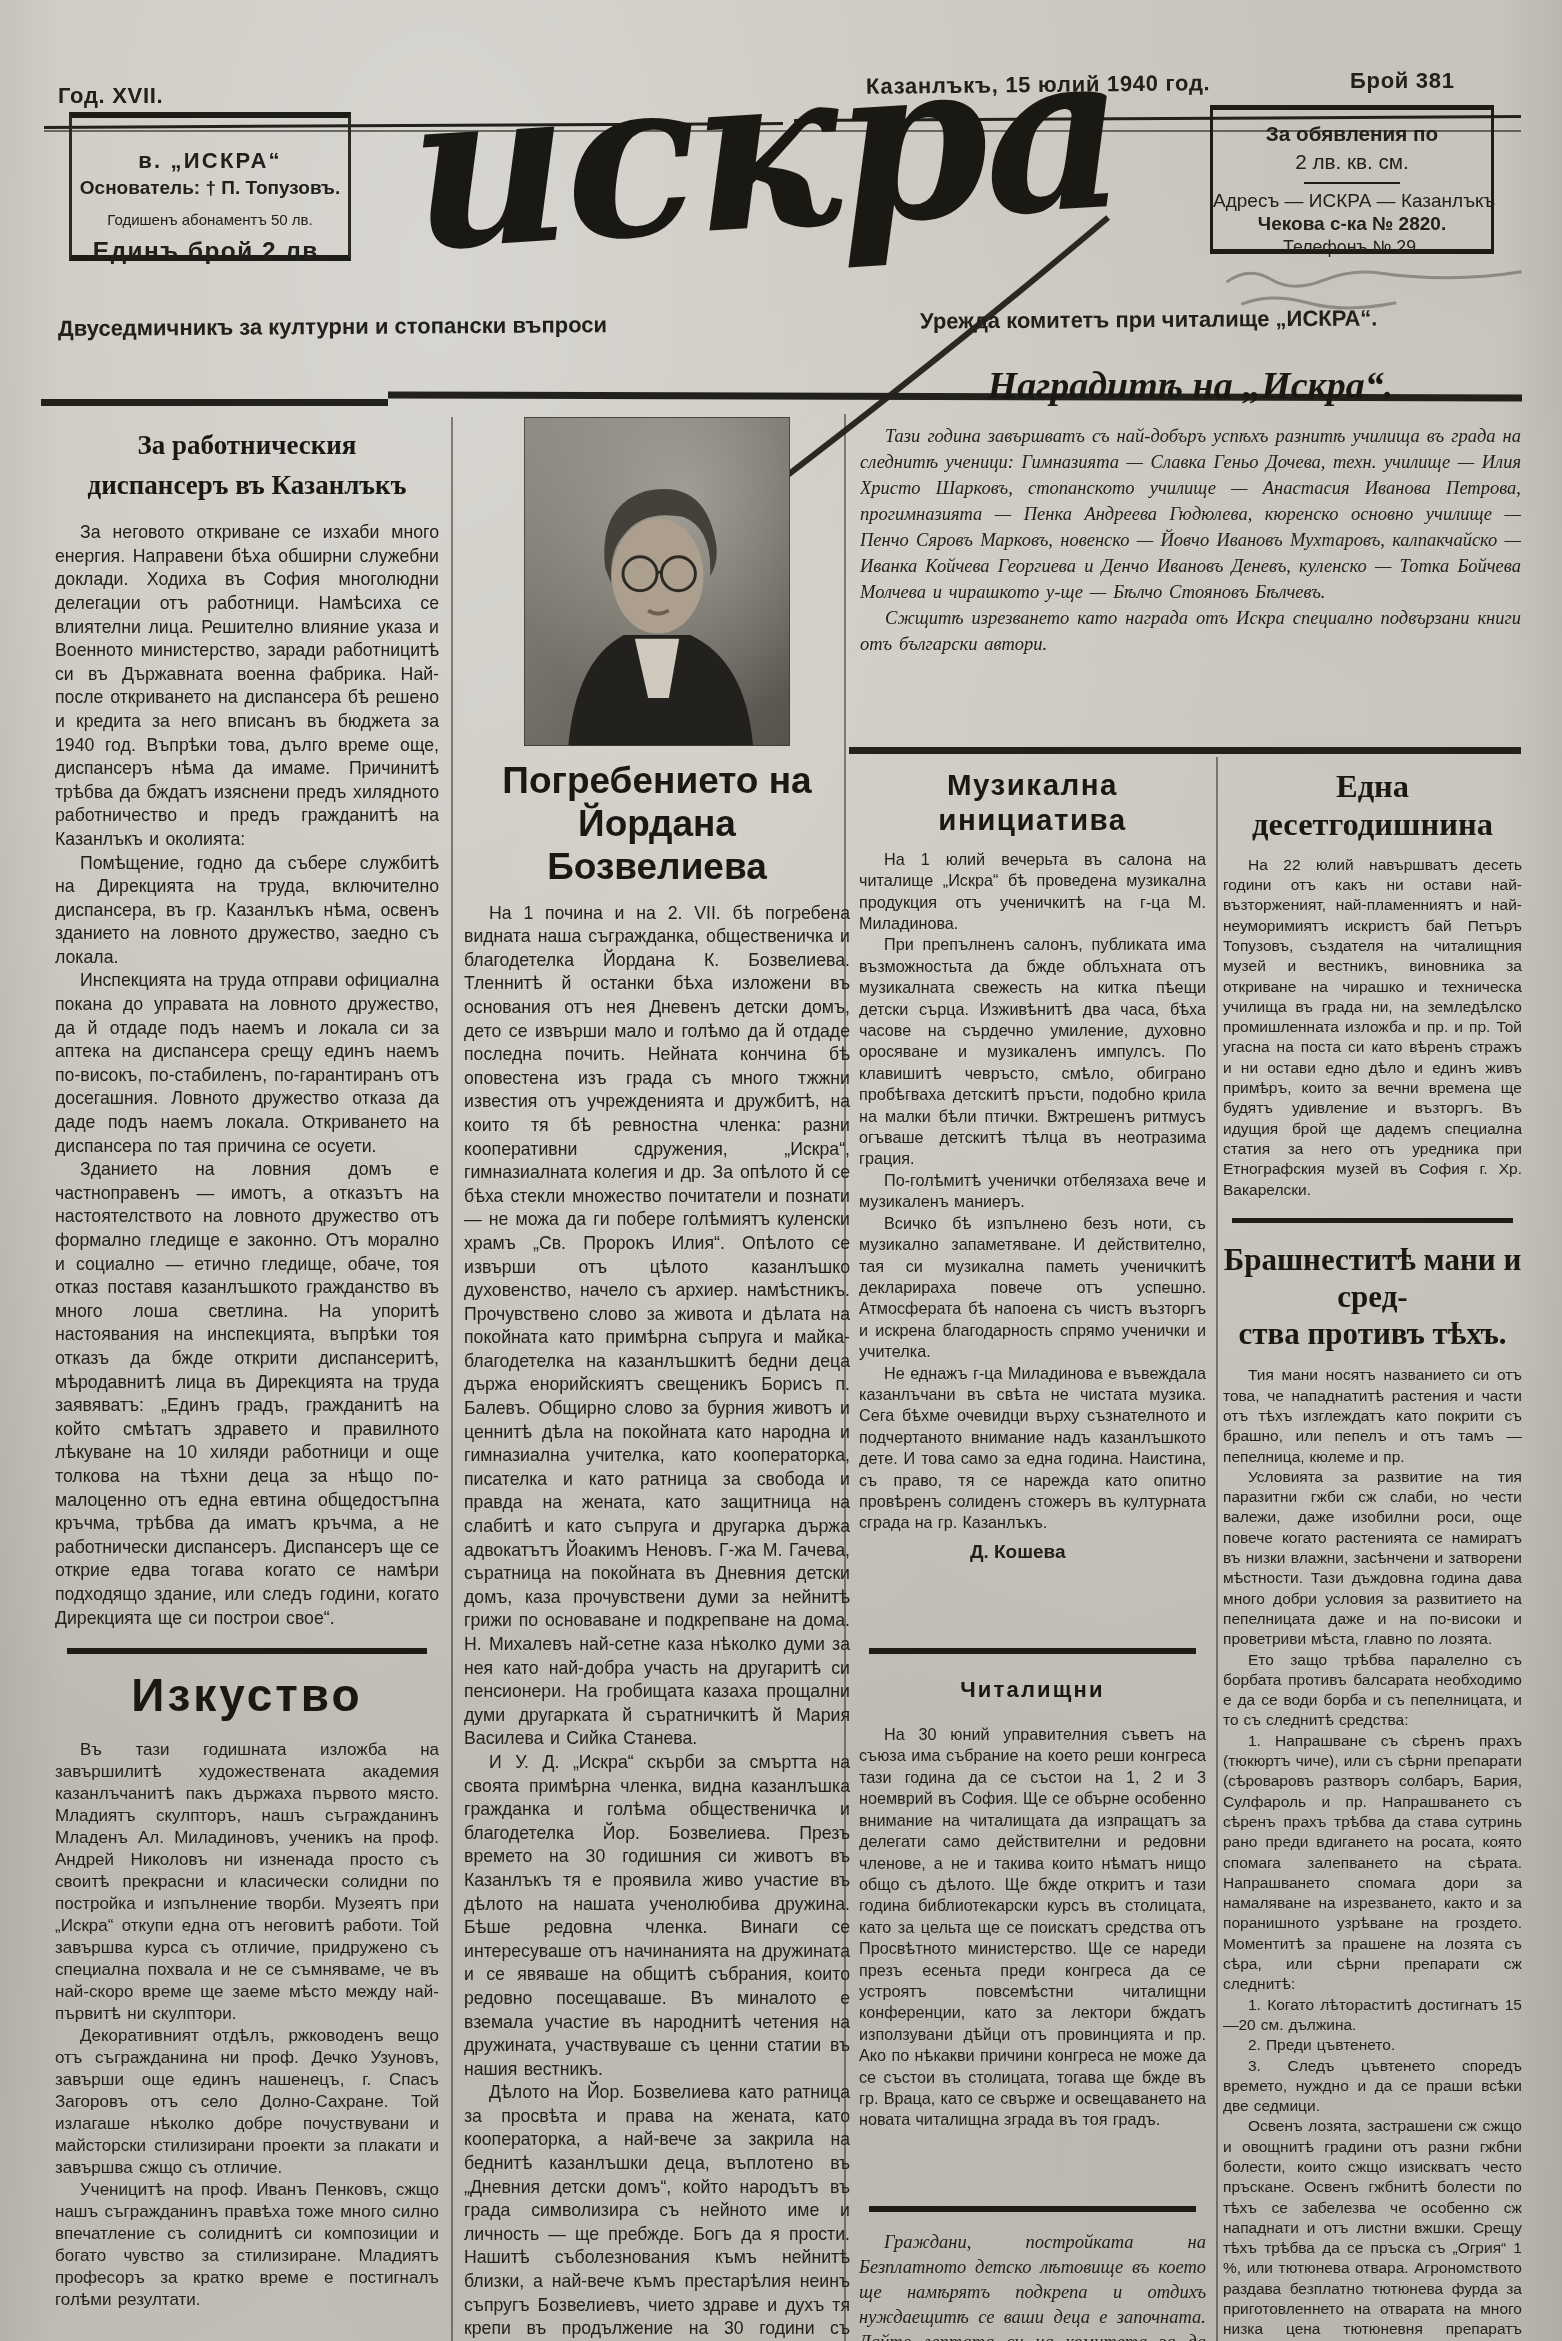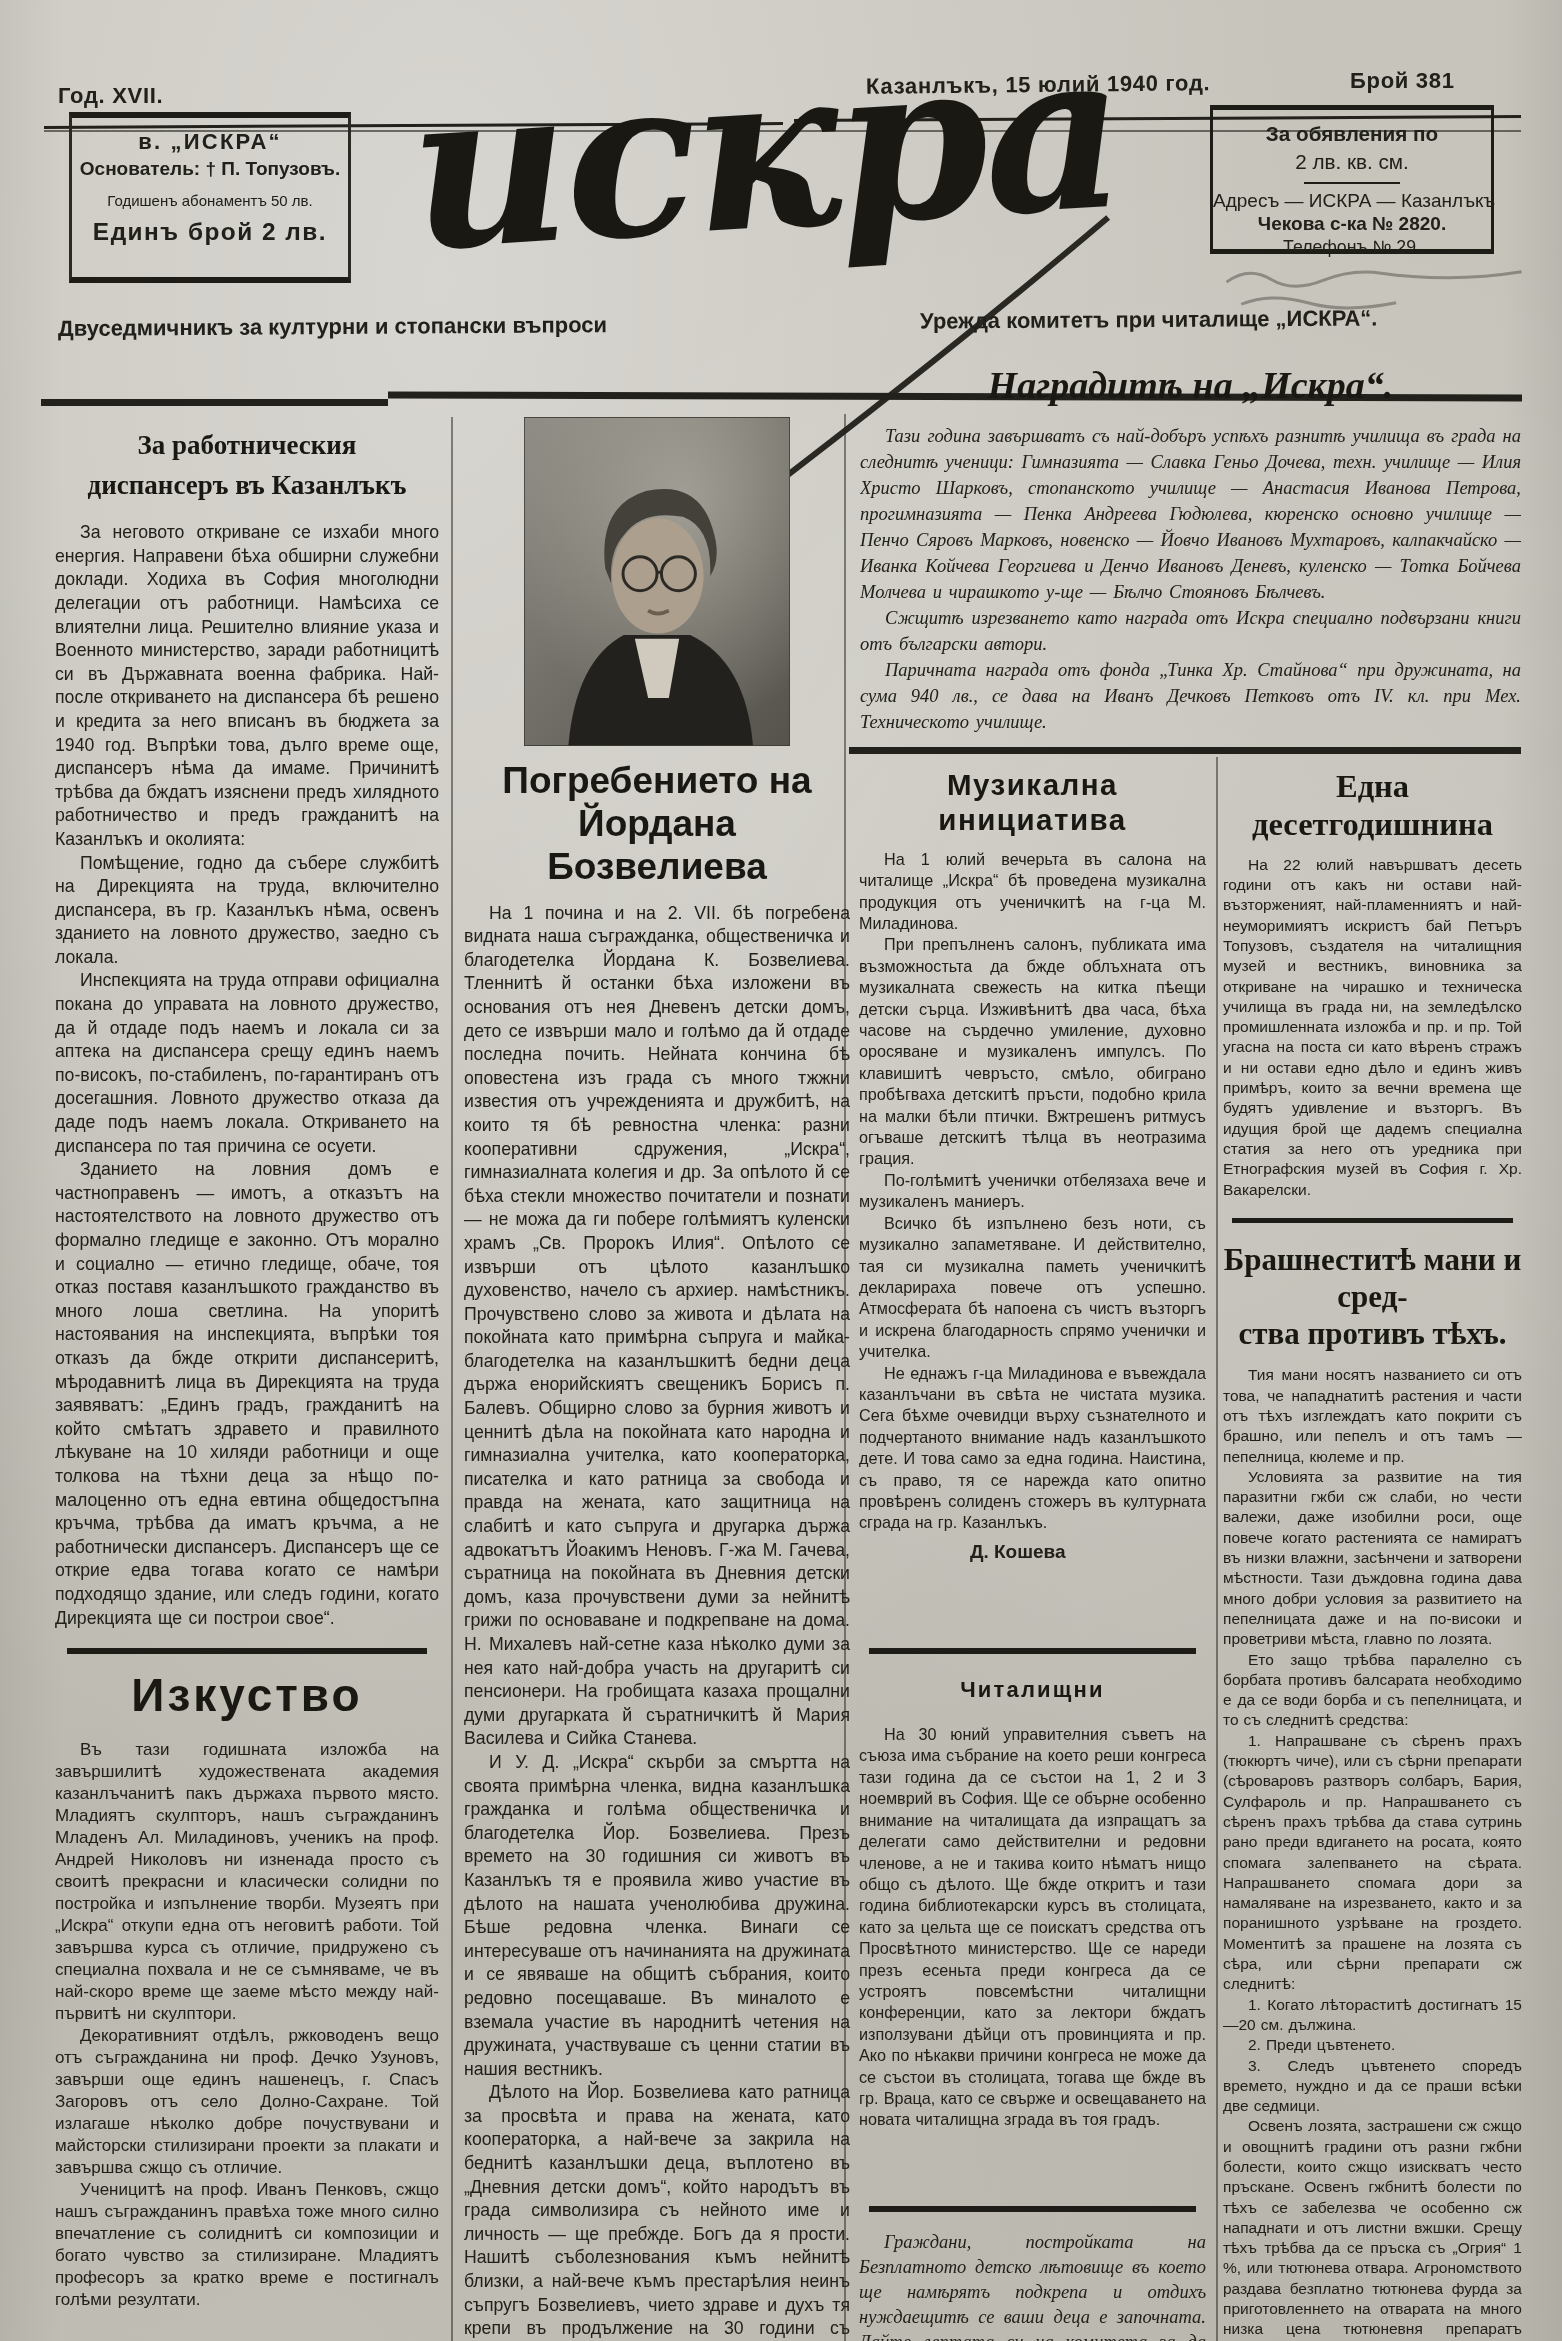--- a/index.html
+++ b/index.html
@@ -58,21 +58,21 @@
 
 <div class="page">
 
   <div class="abs hdr" style="left:58px;top:83px;">Год. XVII.</div>
   <div class="abs hdr" style="left:866px;top:72px;transform:rotate(-.6deg);">Казанлъкъ, 15 юлий 1940 год.</div>
   <div class="abs hdr" style="left:1350px;top:68px;">Брой 381</div>
   <div class="abs rule" style="left:44px;top:124px;width:739px;height:3px;transform:rotate(-.3deg);"></div>
   <div class="abs rule" style="left:794px;top:117px;width:727px;height:3px;transform:rotate(-.3deg);"></div>
   <div class="abs rule" style="left:44px;top:130px;width:1477px;height:1.5px;opacity:.6;"></div>
 
-  <div class="abs mbox lbox" style="left:69px;top:112px;width:282px;height:171px;padding-top:11px;">
+  <div class="abs mbox lbox" style="left:69px;top:112px;width:282px;height:149px;padding-top:30px;">
     <div class="l" style="font-weight:bold;font-size:22px;letter-spacing:2.2px;">в. „ИСКРА“</div>
     <div class="l" style="font-weight:bold;font-size:19px;margin-top:3px;">Основатель: † П. Топузовъ.</div>
     <div class="l" style="font-size:15px;margin-top:11.8px;">Годишенъ абонаментъ 50 лв.</div>
     <div class="l" style="font-weight:bold;font-size:24.4px;margin-top:8.9px;letter-spacing:1.5px;">Единъ брой 2 лв.</div>
   </div>
 
   <div class="abs logo" style="left:410px;top:41px;">искра</div>
   <svg class="abs" style="left:739px;top:199px;" width="384" height="310" viewBox="0 0 520 420">
     <path d="M500,25 Q300,195 45,390" stroke="#1b1a15" stroke-width="8" fill="none" opacity="0.92"></path>
   </svg>
@@ -151,21 +151,20 @@
       <p>И У. Д. „Искра“ скърби за смъртта на своята примѣрна членка, видна казанлъшка гражданка и голѣма общественичка и благодетелка Йор. Бозвелиева. Презъ времето на 30 годишния си животъ въ Казанлъкъ тя е проявила живо участие въ дѣлото на нашата ученолюбива дружина. Бѣше редовна членка. Винаги се интересуваше отъ начинанията на дружината и се явяваше на общитѣ събрания, които редовно посещаваше. Въ миналото е вземала участие въ народнитѣ четения на дружината, участвуваше съ ценни статии въ нашия вестникъ.</p>
       <p>Дѣлото на Йор. Бозвелиева като ратница за просвѣта и права на жената, като кооператорка, а най-вече за закрила на беднитѣ казанлъшки деца, въплотено въ „Дневния детски домъ“, който народътъ въ града символизира съ нейното име и личность — ще пребжде. Богъ да я прости. Нашитѣ съболезнования къмъ нейнитѣ близки, а най-вече къмъ престарѣлия неинъ съпругъ Бозвелиевъ, чието здраве и духъ тя крепи въ продължение на 30 години съ силната си воля и голѣмата си преданость.</p>
 
     </div>
   </div>
 
   <div class="col serifit nagr" style="left:860px;top:363px;width:661px;height:395px;">
     <h2 class="t-serif" style="font-style:italic;font-size:38px;line-height:44px;margin-bottom:16.2px;">Наградитѣ на „Искра“.</h2>
     <p>Тази година завършватъ съ най-добъръ успѣхъ разнитѣ училища въ града на следнитѣ ученици: Гимназията — Славка Геньо Дочева, техн. училище — Илия Христо Шарковъ, стопанското училище — Анастасия Иванова Петрова, прогимназията — Пенка Андреева Гюдюлева, кюренско основно училище — Пенчо Сяровъ Марковъ, новенско — Йовчо Ивановъ Мухтаровъ, калпакчайско — Иванка Койчева Георгиева и Денчо Ивановъ Деневъ, куленско — Тотка Бойчева Молчева и чирашкото у-ще — Бѣлчо Стояновъ Бѣлчевъ.</p>
     <p>Сжщитѣ изрезването като награда отъ Искра специално подвързани книги отъ български автори.</p>
-    <p>Паричната награда отъ фонда „Тинка Хр. Стайнова“ при дружината, на сума 940 лв., се дава на Иванъ Дечковъ Петковъ отъ IV. кл. при Мех. Техническото училище.</p>
   </div>
   <div class="abs rule" style="left:849px;top:747px;width:672px;height:6.6px;"></div>
 
   <div class="col c3" style="left:859px;top:767px;width:347px;height:1575px;">
     <div style="min-height:863px;">
       <h2 class="t3" style="margin-bottom:11.8px;">Музикална инициатива</h2>
       <p>На 1 юлий вечерьта въ салона на читалище „Искра“ бѣ проведена музикална продукция отъ ученичкитѣ на г-ца М. Миладинова.</p>
       <p>При препълненъ салонъ, публиката има възможностьта да бжде облъхната отъ музикалната свежесть на китка пѣещи детски сърца. Изживѣнитѣ два часа, бѣха часове на сърдечно умиление, духовно оросяване и музикаленъ импулсъ. По клавишитѣ чевръсто, смѣло, обиграно пробѣгваха детскитѣ пръсти, подобно крила на малки бѣли птички. Вжтрешенъ ритмусъ огъваше детскитѣ тѣлца въ неотразима грация.</p>
       <p>По-голѣмитѣ ученички отбелязаха вече и музикаленъ маниеръ.</p>
       <p>Всичко бѣ изпълнено безъ ноти, съ музикално запаметяване. И действително, тая си музикална паметь ученичкитѣ декларираха повече отъ успешно. Атмосферата бѣ напоена съ чистъ възторгъ и искрена благодарность спрямо ученички и учителка.</p>

